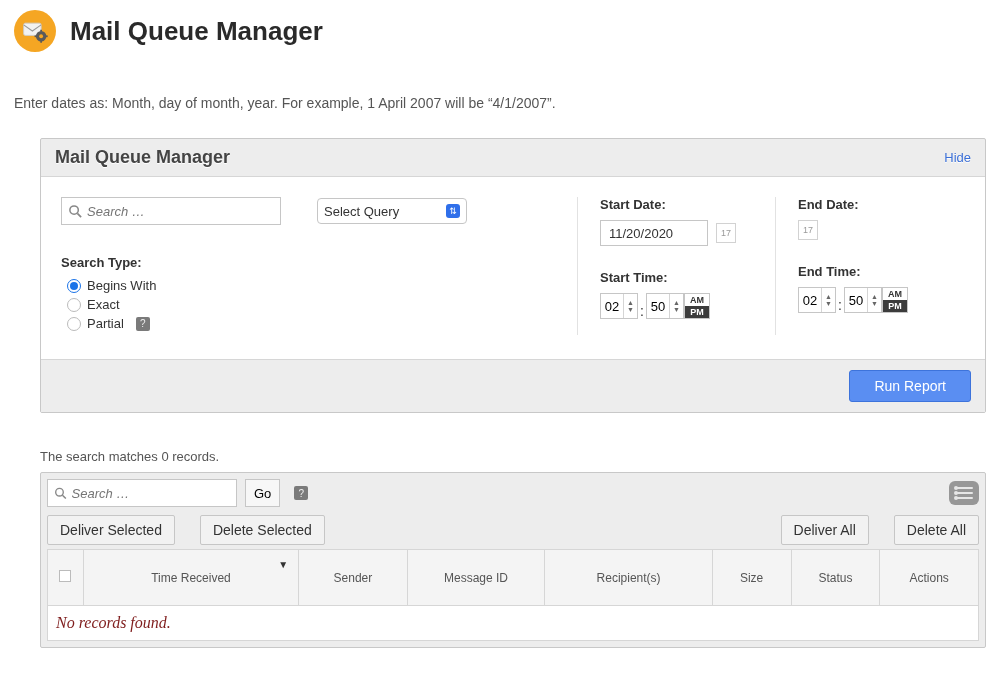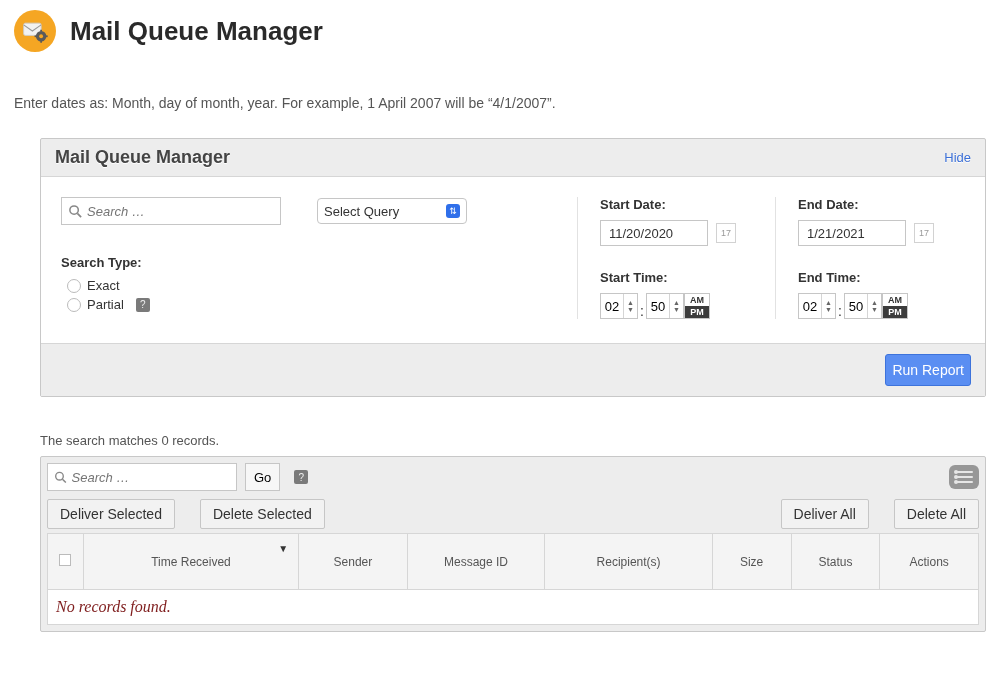--- a/index.html
+++ b/index.html
@@ -119,21 +119,21 @@
   .ampm {
     display: flex; flex-direction: column; border: 1px solid #c6c6c6; height: 26px;
     font-size: 9px; font-weight: 700; width: 26px; text-align: center;
   }
   .ampm div { flex: 1; display:flex; align-items:center; justify-content:center; color:#333; }
   .ampm .active { background: #3c3c3c; color: #fff; }
 
   .panel-footer { background: #ededed; padding: 10px 14px; text-align: right; }
   .btn-primary {
     background: #5a8ef2; color: #fff; border: 1px solid #3d73db;
-    padding: 7px 6px; font-size: 14px; border-radius: 3px;
+    padding: 7px 24px; font-size: 14px; border-radius: 3px;
   }
 
   
   .match-line { color: #555; font-size: 13px; margin: 0 0 8px 26px; }
   .results { margin: 0 0 0 26px; border: 1px solid #c8c8c8; border-radius: 2px; background: #ededed; padding: 6px; }
   .results-top { display: flex; align-items: center; justify-content: space-between; margin-bottom: 8px; }
   .results-search-wrap { display:flex; align-items:center; gap:8px; }
   .search2 {
     display:flex; align-items:center; border:1px solid #c6c6c6; background:#fff;
     height:28px; width:190px; padding:3px 6px;
@@ -213,20 +213,24 @@
           </div>
           <div class="select-query">
             <span>Select Query</span>
             <span class="select-caret">⇅</span>
           </div>
         </div>
 
         <div class="field-label">Search Type:</div>
         <div style="padding-left:6px;">
           <div class="radio-row">
+            <span class="radio checked"></span>
+            <span>Begins With</span>
+          </div>
+          <div class="radio-row">
             <span class="radio"></span>
             <span>Exact</span>
           </div>
           <div class="radio-row">
             <span class="radio"></span>
             <span>Partial</span>
             <span class="help-icon">?</span>
           </div>
         </div>
       </div>
@@ -259,21 +263,20 @@
           <div class="ampm">
             <div>AM</div>
             <div class="active">PM</div>
           </div>
         </div>
       </div>
 
       <div class="col-date2">
         <div class="field-label">End Date:</div>
         <div class="date-row">
-          <input class="date-input" value="1/21/2021" style="">
           <div class="cal-icon">
               <span style="font-size:9px;">17</span>
             </div>
         </div>
         <div class="field-label">End Time:</div>
         <div class="time-row">
           <div class="spin">
             <input value="02" style="">
             <div class="arrows">
                 <span>▲</span>

